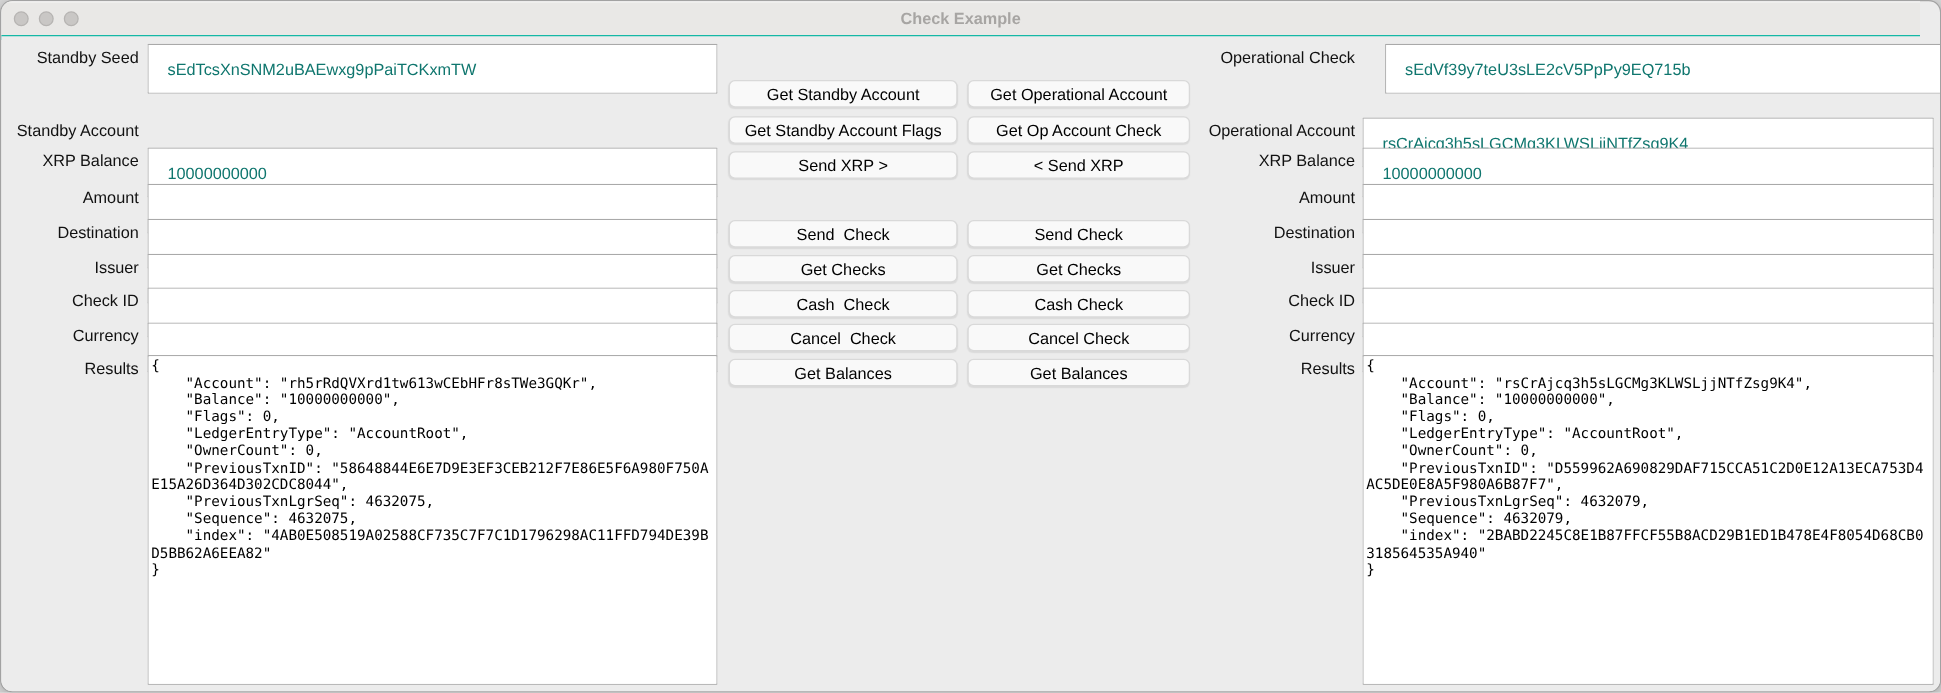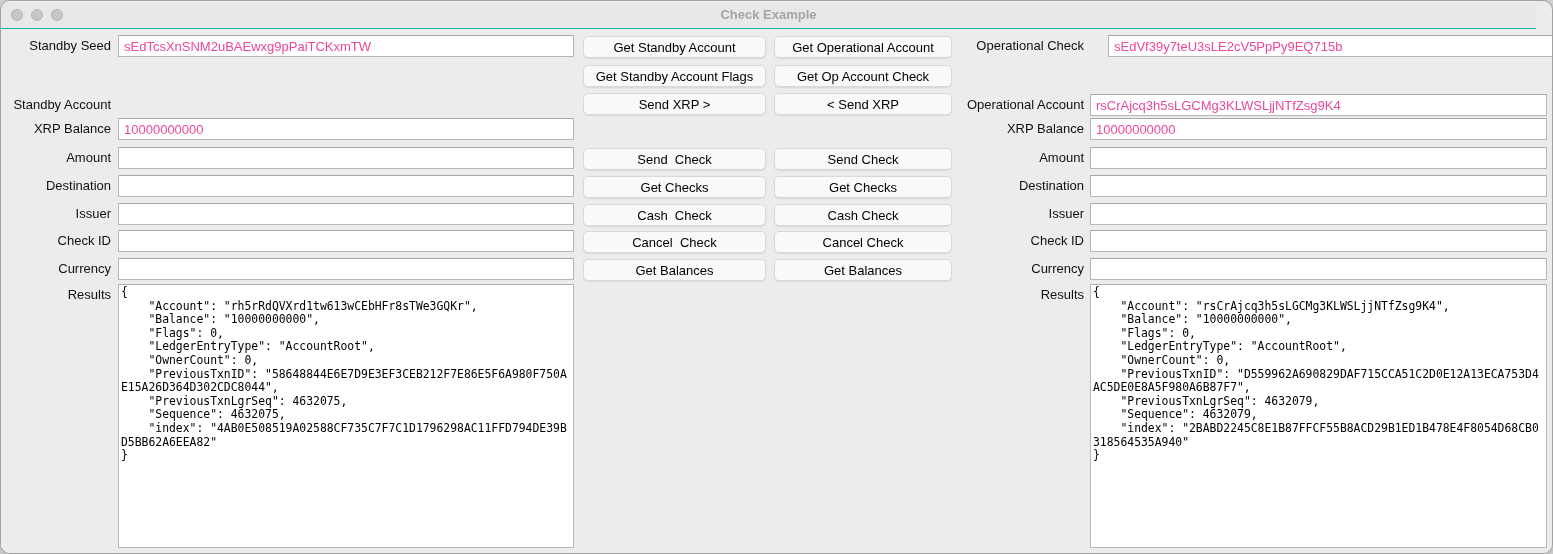--- a/index.html
+++ b/index.html
@@ -18,29 +18,29 @@
   .title{
     position:absolute;left:0;right:0;top:0;height:27px;line-height:27px;text-align:center;
     font-size:13px;font-weight:bold;color:#a7a5a3;
   }
   .content{position:absolute;left:0;top:28px;right:0;bottom:0;background:#ececec;}
   .lbl{
     position:absolute;height:22px;line-height:22px;font-size:13px;color:#111;
     text-align:right;white-space:nowrap;
   }
   .field{
-    position:absolute;height:22px;box-sizing:border-box;background:#fff;
+    position:absolute;height:40px;box-sizing:border-box;background:#fff;
     border:1px solid #b6b6b6;border-top-color:#a9a9a9;border-radius:1px;
-    font-family:"Liberation Sans",sans-serif;font-size:13px;color:#ec4899;padding:0 5px;outline:none;
+    font-family:"Liberation Sans",sans-serif;font-size:13px;color:#0f766e;padding:0 15px;outline:none;
   }
   .btn{
     position:absolute;height:22px;box-sizing:border-box;background:#f9f9f9;
     border:1px solid #d9d9d9;border-radius:5px;box-shadow:0 1px 1px rgba(0,0,0,.08);
     font-family:"Liberation Sans",sans-serif;font-size:13px;color:#000;
-    white-space:pre;text-align:center;line-height:19px;cursor:default;padding:0;
+    white-space:pre;text-align:center;line-height:19px;cursor:default;padding:0;margin-top:28px;
   }
   .results{
     position:absolute;box-sizing:border-box;background:#fff;
     border:1px solid #b9b9b9;border-top-color:#acacac;border-radius:1px;
     font-family:"DejaVu Sans Mono",monospace;font-size:11.4px;line-height:13.6px;
     color:#000;padding:1px 2px;white-space:pre-wrap;word-break:break-all;
     resize:none;overflow:hidden;outline:none;
   }
   .reslbl{position:absolute;height:16px;line-height:16px;font-size:13px;color:#111;text-align:right;white-space:nowrap;}
 </style>

